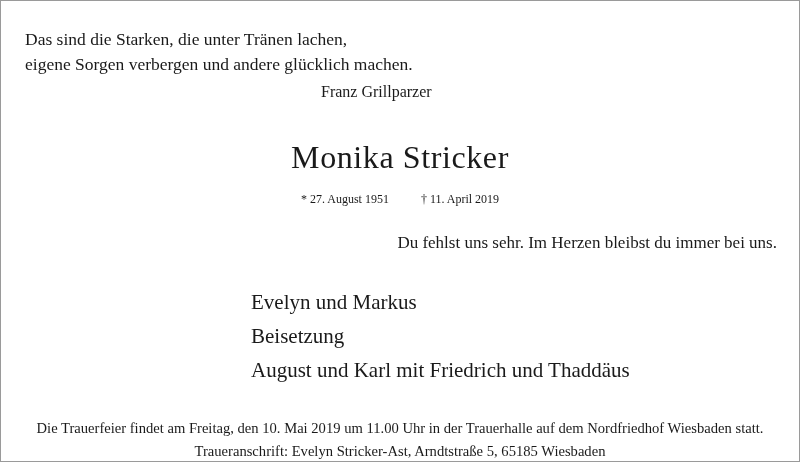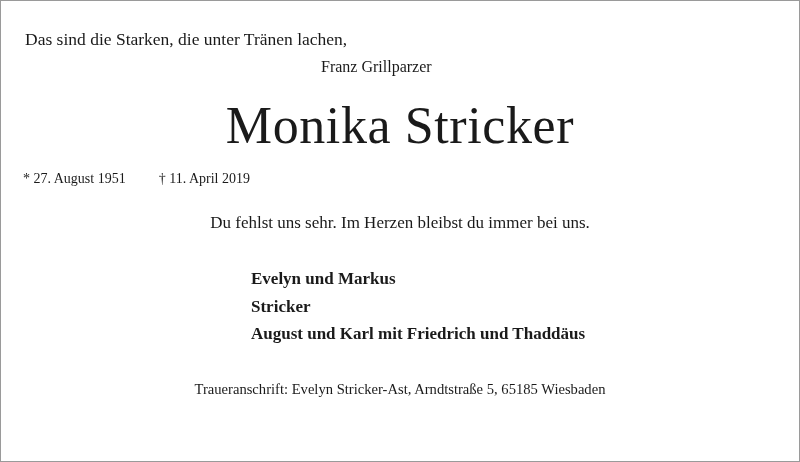--- a/index.html
+++ b/index.html
@@ -33,46 +33,45 @@
     display: block;
     white-space: nowrap;
   }
   .quote-author {
     font-size: 16px;
     text-align: left;
     margin: 6px 0 0 298px;
   }
   .name {
     text-align: center;
-    font-size: 52px;
+    font-size: 32px;
     letter-spacing: 0.6px;
-    margin-top: 21px;
+    margin-top: 39px;
     font-weight: normal;
     line-height: 1.1;
   }
   .dates {
-    text-align: left;
-    font-size: 14px;
+    text-align: center;
+    font-size: 12px;
     margin-top: 17px;
   }
   .dates .sep {
     display: inline-block;
     width: 26px;
   }
   .message {
-    text-align: center;
+    text-align: right;
     font-size: 17px;
     margin-top: 26px;
   }
   .survivors {
     margin-top: 32px;
     padding-left: 228px;
-    font-size: 17px;
+    font-size: 21px;
     line-height: 1.62;
-    font-weight: bold;
   }
   .survivor-line {
     display: block;
     text-align: left;
   }
   .footer {
     margin-top: 30px;
     text-align: center;
     font-size: 14.6px;
     line-height: 1.58;
@@ -81,37 +80,39 @@
     display: block;
   }
 </style>
 </head>
 <body>
 
 <div class="notice">
 
   <div class="quote">
     <span class="quote-line">Das sind die Starken, die unter Tränen lachen,</span>
+    <span class="quote-line">eigene Sorgen verbergen und andere glücklich machen.</span>
   </div>
 
   <div class="quote-author">Franz Grillparzer</div>
 
   <div class="name">Monika Stricker</div>
 
   <div class="dates">
     <span>* 27. August 1951</span>
     <span class="sep"></span>
     <span>† 11. April 2019</span>
   </div>
 
   <div class="message">Du fehlst uns sehr. Im Herzen bleibst du immer bei uns.</div>
 
   <div class="survivors">
     <span class="survivor-line">Evelyn und Markus</span>
-    <span class="survivor-line">Stricker</span>
+    <span class="survivor-line">Beisetzung</span>
     <span class="survivor-line">August und Karl mit Friedrich und Thaddäus</span>
   </div>
 
   <div class="footer">
+    <span class="footer-line">Die Trauerfeier findet am Freitag, den 10. Mai 2019 um 11.00 Uhr in der Trauerhalle auf dem Nordfriedhof Wiesbaden statt.</span>
     <span class="footer-line">Traueranschrift: Evelyn Stricker-Ast, Arndtstraße 5, 65185 Wiesbaden</span>
   </div>
 
 </div>
 
 </body></html>

